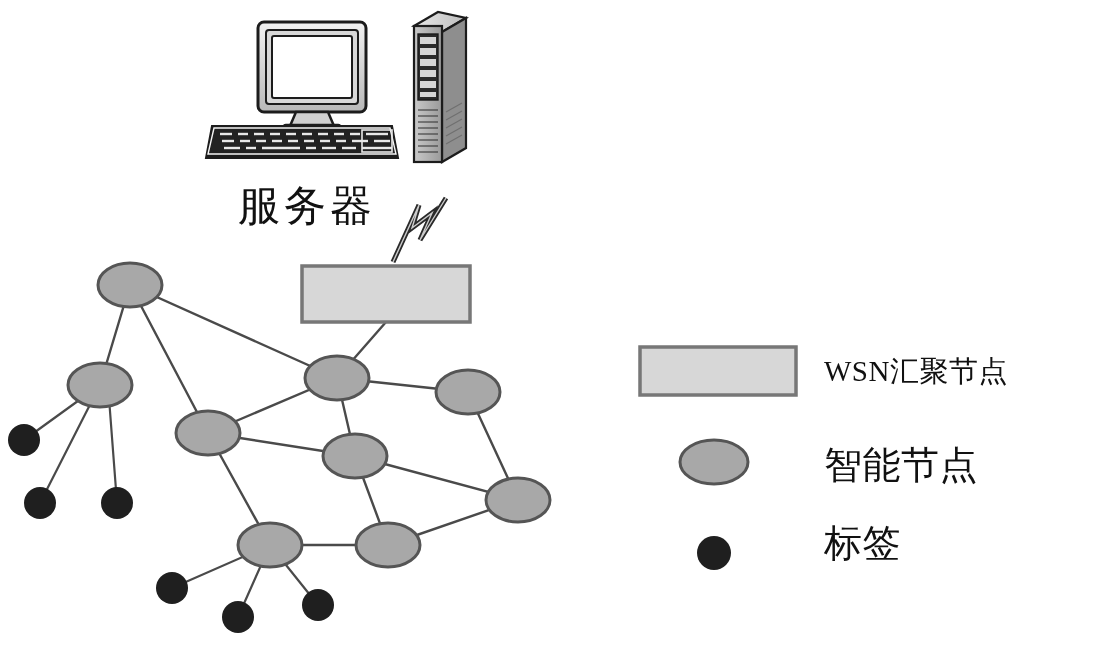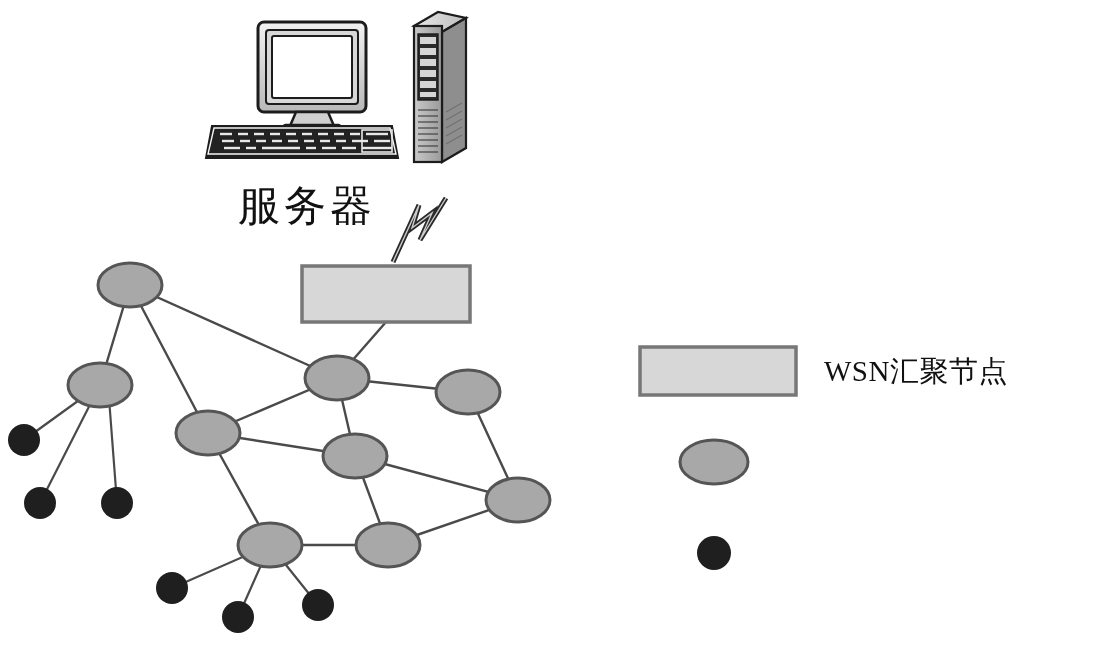--- a/index.html
+++ b/index.html
@@ -224,14 +224,16 @@
       <rect x="640" y="347" width="156" height="48" fill="#d7d7d7" stroke="#777777" stroke-width="3.5"></rect>
       <ellipse cx="714" cy="462" rx="34" ry="22" fill="#a8a8a8" stroke="#555555" stroke-width="3"></ellipse>
       <circle cx="714" cy="553" r="17" fill="#1f1f1f"></circle>
     </g>
   </svg>
 
   <div id="server-caption">服务器</div>
 
   <div class="legend-label" id="legend-label-sink">WSN汇聚节点</div>
 
-
+  <div class="legend-label" id="legend-label-smart">智能节点</div>
+
+  <div class="legend-label" id="legend-label-tag">标签</div>
 </div>
 
 </body></html>

